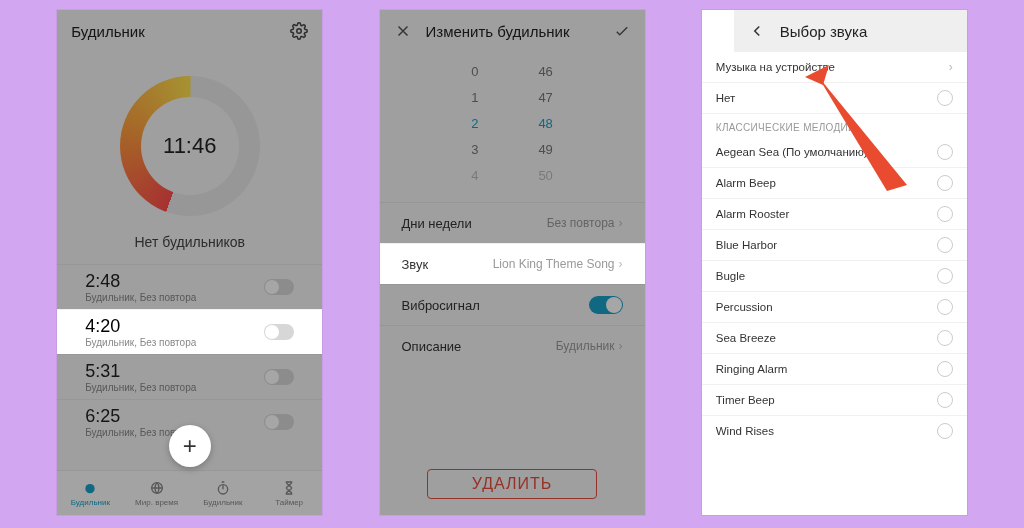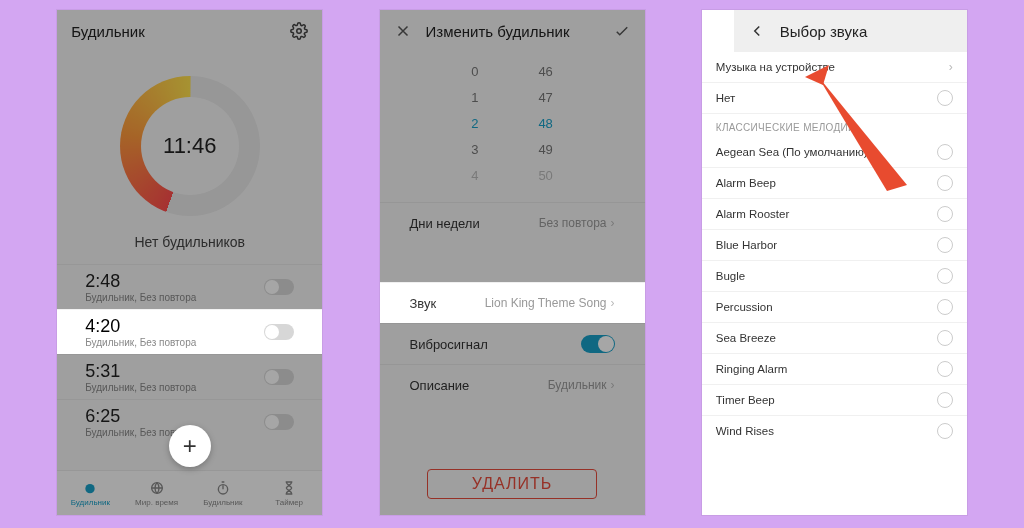--- a/index.html
+++ b/index.html
@@ -47,23 +47,23 @@
   .tabbar{position:absolute;bottom:0;left:0;right:0;height:44px;background:#fafafa;border-top:1px solid rgba(0,0,0,.07);display:flex;}
   .tab{flex:1;display:flex;flex-direction:column;align-items:center;justify-content:center;font-size:8px;color:#888;gap:2px;}
   .tab.active{color:#1aa0c8;}
   .tab svg{width:16px;height:16px;}
 
   
   .picker{height:140px;display:flex;justify-content:center;gap:60px;padding-top:10px;position:relative;}
   .pcol{display:flex;flex-direction:column;align-items:center;gap:6px;font-size:13px;color:#777;}
   .pcol .sel{color:#1aa0c8;font-weight:500;}
   .pcol span{height:20px;line-height:20px;}
-  .setting-row{height:40px;padding:0 30px;display:flex;align-items:center;justify-content:space-between;border-top:1px solid rgba(0,0,0,.06);font-size:13px;color:#333;}
+  .setting-row{height:40px;padding:0 22px;display:flex;align-items:center;justify-content:space-between;border-top:1px solid rgba(0,0,0,.06);font-size:13px;color:#333;}
   .setting-row .val{color:#999;font-size:12px;display:flex;align-items:center;gap:4px;}
-  .setting-row.hl{background:#fff;position:relative;z-index:6;margin-top:39px;}
+  .setting-row.hl{background:#fff;position:relative;z-index:6;}
   .switch-on{width:34px;height:18px;border-radius:9px;background:#1aa0c8;position:relative;}
   .switch-on::after{content:"";position:absolute;top:1px;right:1px;width:16px;height:16px;border-radius:50%;background:#fff;}
   .delete-btn{position:absolute;bottom:16px;left:50%;transform:translateX(-50%);width:170px;height:30px;border:1px solid #e74c3c;color:#e74c3c;border-radius:4px;display:flex;align-items:center;justify-content:center;font-size:16px;letter-spacing:1px;background:transparent;}
   .chev{color:#bbb;font-size:12px;}
 
   
   #p3{background:#fff;}
   #p3 .hdr{background:#efefef;margin-left:32px;}
   .list-row{height:30px;padding:0 14px;display:flex;align-items:center;justify-content:space-between;border-bottom:1px solid #f0f0f0;font-size:11.5px;color:#333;}
   .list-row.nb{border-bottom:none;gap:9px;}

